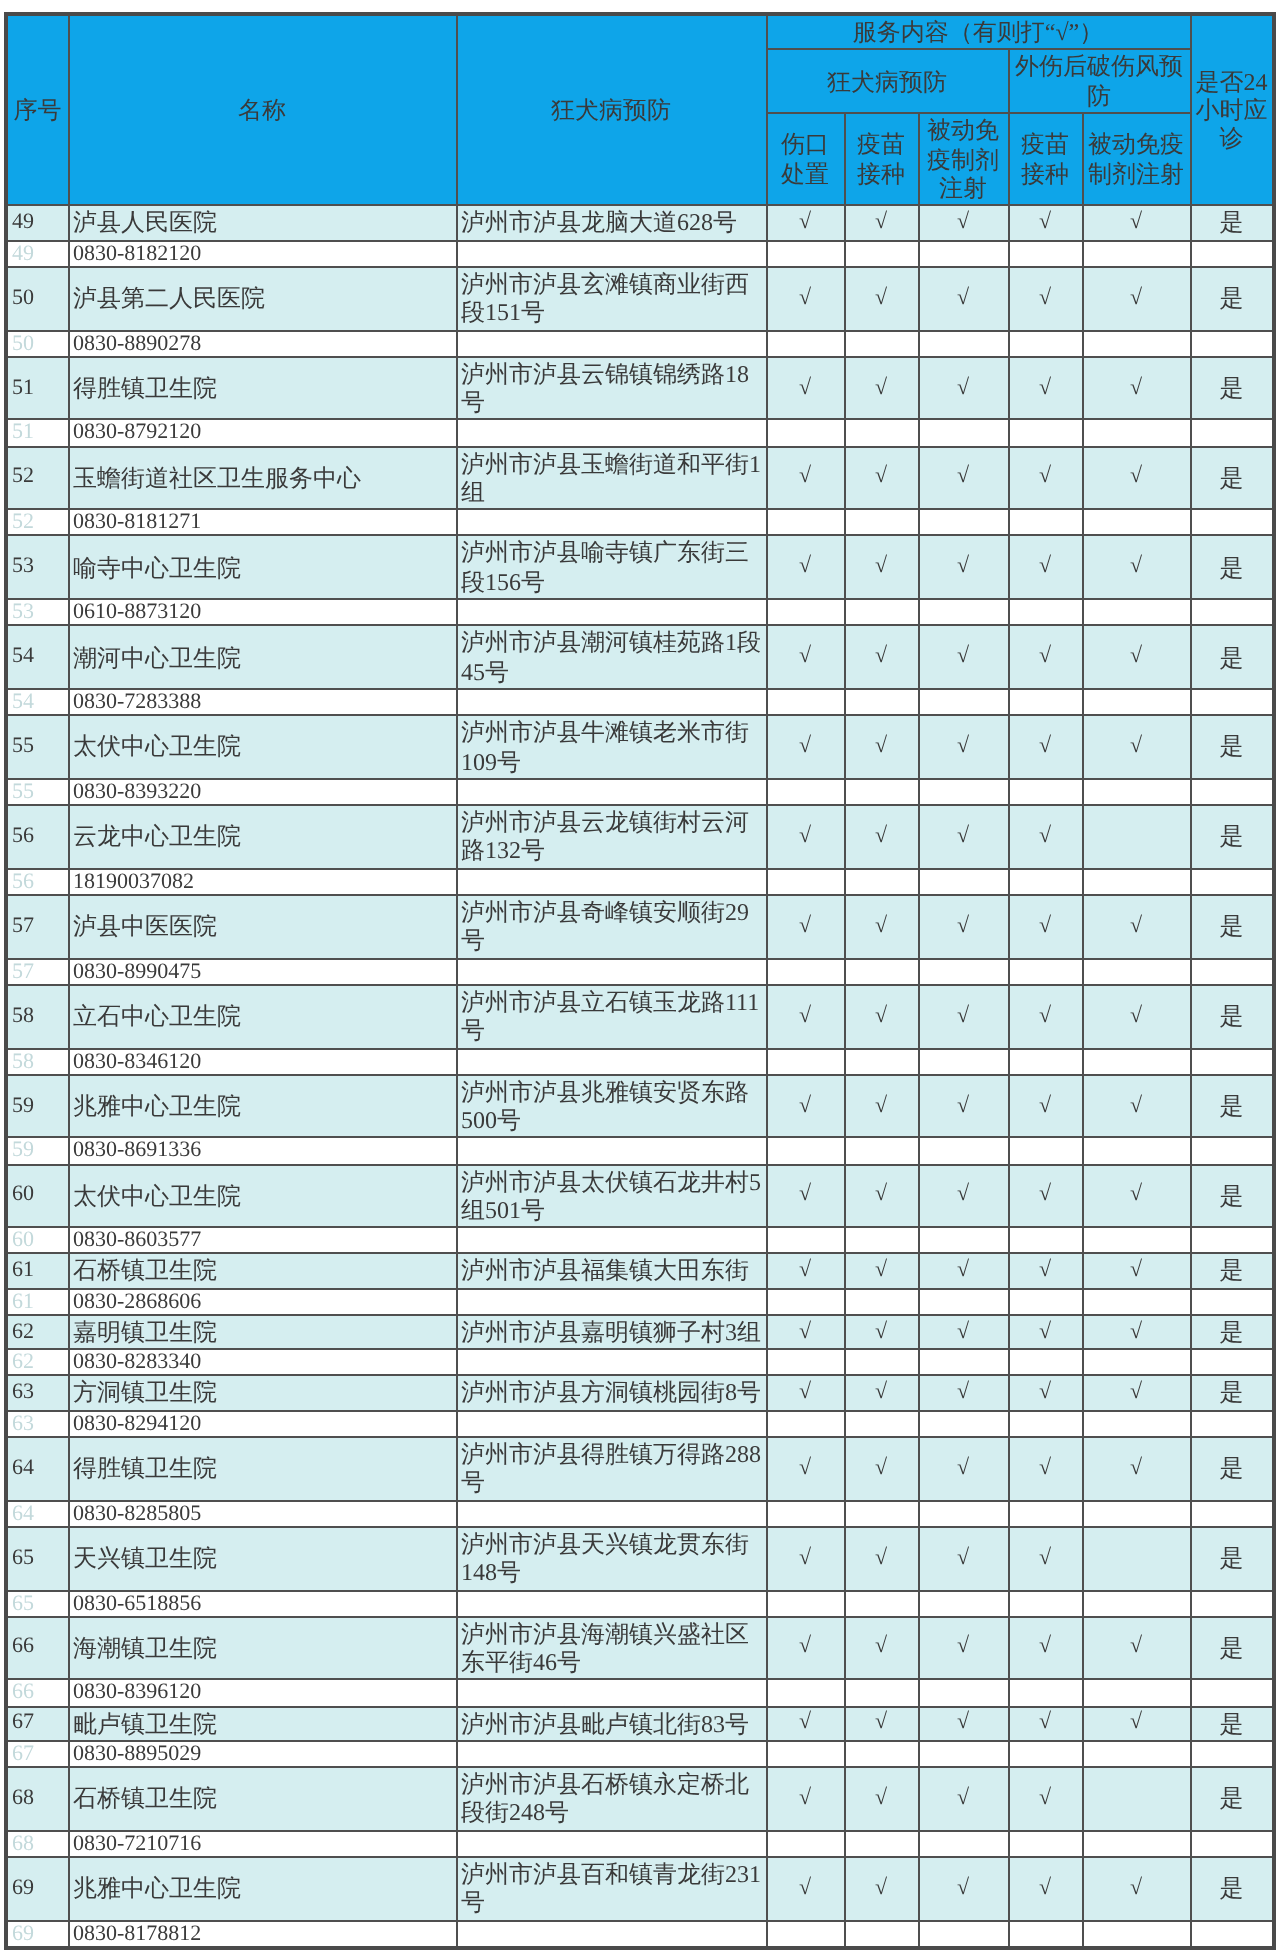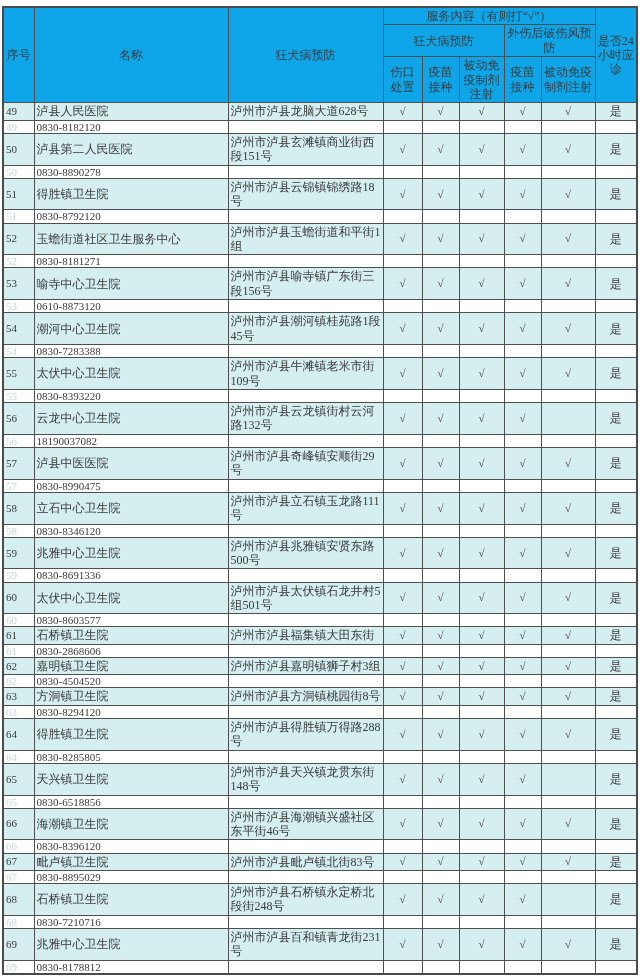--- a/index.html
+++ b/index.html
@@ -374,21 +374,21 @@
         <td class="cell-addr">泸州市泸县嘉明镇狮子村3组</td>
         <td class="cell-check">√</td>
         <td class="cell-check">√</td>
         <td class="cell-check">√</td>
         <td class="cell-check">√</td>
         <td class="cell-check">√</td>
         <td class="cell-h24">是</td>
       </tr>
       <tr class="phone-row">
         <td class="cell-seq"><span class="faint">62</span></td>
-        <td class="cell-name">0830-4504520</td>
+        <td class="cell-name">0830-8283340</td>
         <td class="cell-addr"></td>
         <td class="cell-check"></td>
         <td class="cell-check"></td>
         <td class="cell-check"></td>
         <td class="cell-check"></td>
         <td class="cell-check"></td>
         <td class="cell-h24"></td>
       </tr>
       <tr class="facility-row">
         <td class="cell-seq">63</td>

